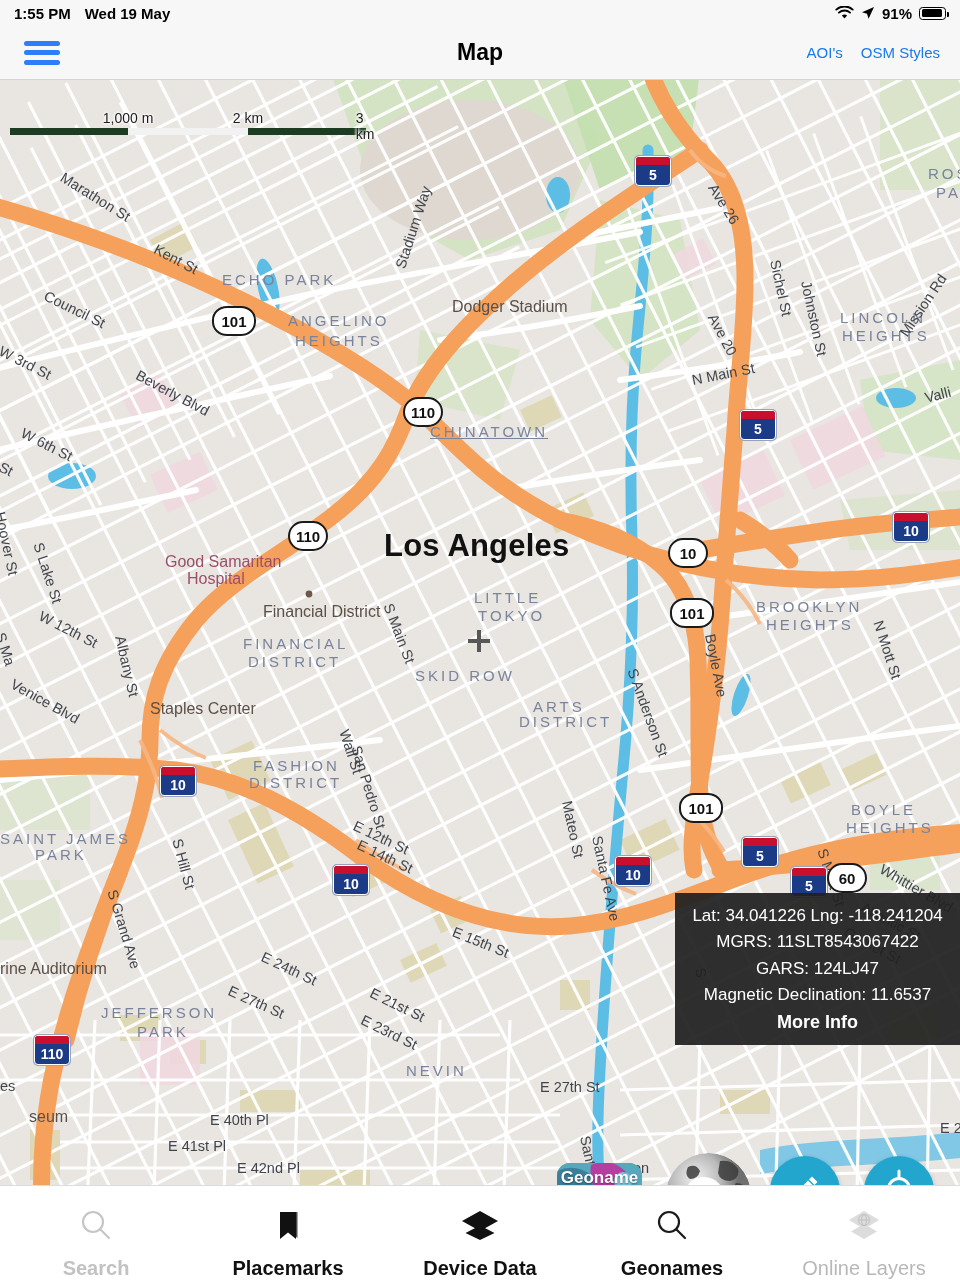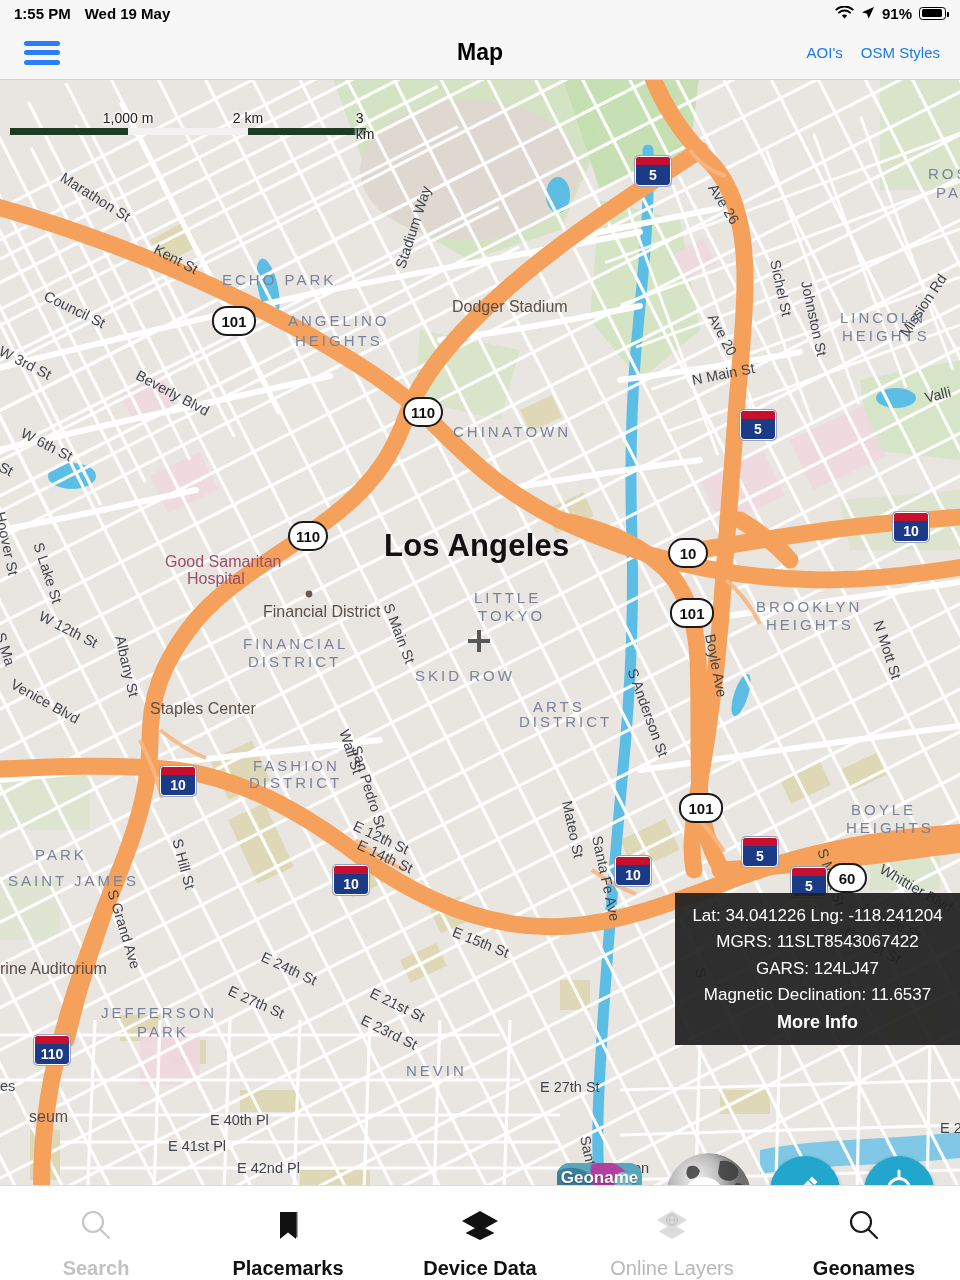--- a/index.html
+++ b/index.html
@@ -466,35 +466,35 @@
     </div>
   </div>
 
   <div id="map-labels">
       <div class="mlabel lbl-city" style="left: 384px; top: 448px;">Los Angeles</div>
       <div class="mlabel lbl-hood" style="left: 222px; top: 191px;">ECHO PARK</div>
       <div class="mlabel lbl-hood" style="left: 288px; top: 232px;">ANGELINO</div>
       <div class="mlabel lbl-hood" style="left: 295px; top: 252px;">HEIGHTS</div>
       <div class="mlabel lbl-hood" style="left: 840px; top: 229px;">LINCOLN</div>
       <div class="mlabel lbl-hood" style="left: 842px; top: 247px;">HEIGHTS</div>
-      <div class="mlabel lbl-hood" style="left: 453px; top: 343px;">CHINATOWN</div>
+      <div class="mlabel lbl-hood" style="left: 430px; top: 343px; text-decoration: underline;">CHINATOWN</div>
       <div class="mlabel lbl-hood" style="left: 474px; top: 509px;">LITTLE</div>
       <div class="mlabel lbl-hood" style="left: 478px; top: 527px;">TOKYO</div>
       <div class="mlabel lbl-hood" style="left: 756px; top: 518px;">BROOKLYN</div>
       <div class="mlabel lbl-hood" style="left: 766px; top: 536px;">HEIGHTS</div>
       <div class="mlabel lbl-hood" style="left: 415px; top: 587px;">SKID ROW</div>
       <div class="mlabel lbl-hood" style="left: 243px; top: 555px;">FINANCIAL</div>
       <div class="mlabel lbl-hood" style="left: 248px; top: 573px;">DISTRICT</div>
       <div class="mlabel lbl-hood" style="left: 533px; top: 618px;">ARTS</div>
       <div class="mlabel lbl-hood" style="left: 519px; top: 633px;">DISTRICT</div>
       <div class="mlabel lbl-hood" style="left: 253px; top: 677px;">FASHION</div>
       <div class="mlabel lbl-hood" style="left: 249px; top: 694px;">DISTRICT</div>
       <div class="mlabel lbl-hood" style="left: 851px; top: 721px;">BOYLE</div>
       <div class="mlabel lbl-hood" style="left: 846px; top: 739px;">HEIGHTS</div>
-      <div class="mlabel lbl-hood" style="left: 0px; top: 792px; padding-left: 8px;">SAINT JAMES</div>
+      <div class="mlabel lbl-hood" style="left: 0px; top: 750px;">SAINT JAMES</div>
       <div class="mlabel lbl-hood" style="left: 35px; top: 766px;">PARK</div>
       <div class="mlabel lbl-hood" style="left: 101px; top: 924px;">JEFFERSON</div>
       <div class="mlabel lbl-hood" style="left: 137px; top: 943px;">PARK</div>
       <div class="mlabel lbl-hood" style="left: 406px; top: 982px;">NEVIN</div>
       <div class="mlabel lbl-hood" style="left: 928px; top: 85px;">ROSE</div>
       <div class="mlabel lbl-hood" style="left: 936px; top: 104px;">PA</div>
       <div class="mlabel lbl-poi" style="left: 452px; top: 218px;">Dodger Stadium</div>
       <div class="mlabel lbl-poi-pink" style="left: 165px; top: 473px;">Good Samaritan</div>
       <div class="mlabel lbl-poi-pink" style="left: 187px; top: 490px;">Hospital</div>
       <div class="mlabel lbl-poi" style="left: 263px; top: 523px;">Financial District</div>
@@ -700,36 +700,36 @@
   <div class="tab active">
     <span class="ic">
       <svg width="40" height="34" viewBox="0 0 40 34">
         <path d="M20 3 38 13 20 23 2 13z" fill="#111"></path>
         <path d="M20 17.5 34.5 25 20 32 5.5 25z" fill="#111"></path>
       </svg>
     </span>
     <span class="tl" style="color:#111;font-weight:600">Device Data</span>
   </div>
 
+  <div class="tab active">
+    <span class="ic">
+      <svg width="34" height="34" viewBox="0 0 34 34">
+        <circle cx="14" cy="14" r="10" fill="none" stroke="#1a1a1a" stroke-width="2.2"></circle>
+        <line x1="21.5" y1="21.5" x2="30" y2="30" stroke="#1a1a1a" stroke-width="2.2" stroke-linecap="round"></line>
+      </svg>
+    </span>
+    <span class="tl" style="color:#111;font-weight:600">Geonames</span>
+  </div>
+
   <div class="tab inactive">
     <span class="ic">
       <svg width="40" height="34" viewBox="0 0 40 34">
         <path d="M20 3 35 12 20 21 5 12z" fill="#dcdcdc"></path>
         <path d="M20 16 33 23.5 20 31 7 23.5z" fill="#dcdcdc"></path>
         <circle cx="20" cy="12" r="5.5" fill="none" stroke="#c2c2c2" stroke-width="1"></circle>
         <ellipse cx="20" cy="12" rx="2.4" ry="5.5" fill="none" stroke="#c2c2c2" stroke-width="1"></ellipse>
         <line x1="14.5" y1="12" x2="25.5" y2="12" stroke="#c2c2c2" stroke-width="1"></line>
       </svg>
     </span>
     <span class="tl">Online Layers</span>
   </div>
 
-  <div class="tab active">
-    <span class="ic">
-      <svg width="34" height="34" viewBox="0 0 34 34">
-        <circle cx="14" cy="14" r="10" fill="none" stroke="#1a1a1a" stroke-width="2.2"></circle>
-        <line x1="21.5" y1="21.5" x2="30" y2="30" stroke="#1a1a1a" stroke-width="2.2" stroke-linecap="round"></line>
-      </svg>
-    </span>
-    <span class="tl" style="color:#111;font-weight:600">Geonames</span>
-  </div>
-
 </div>
 
 </body></html>

